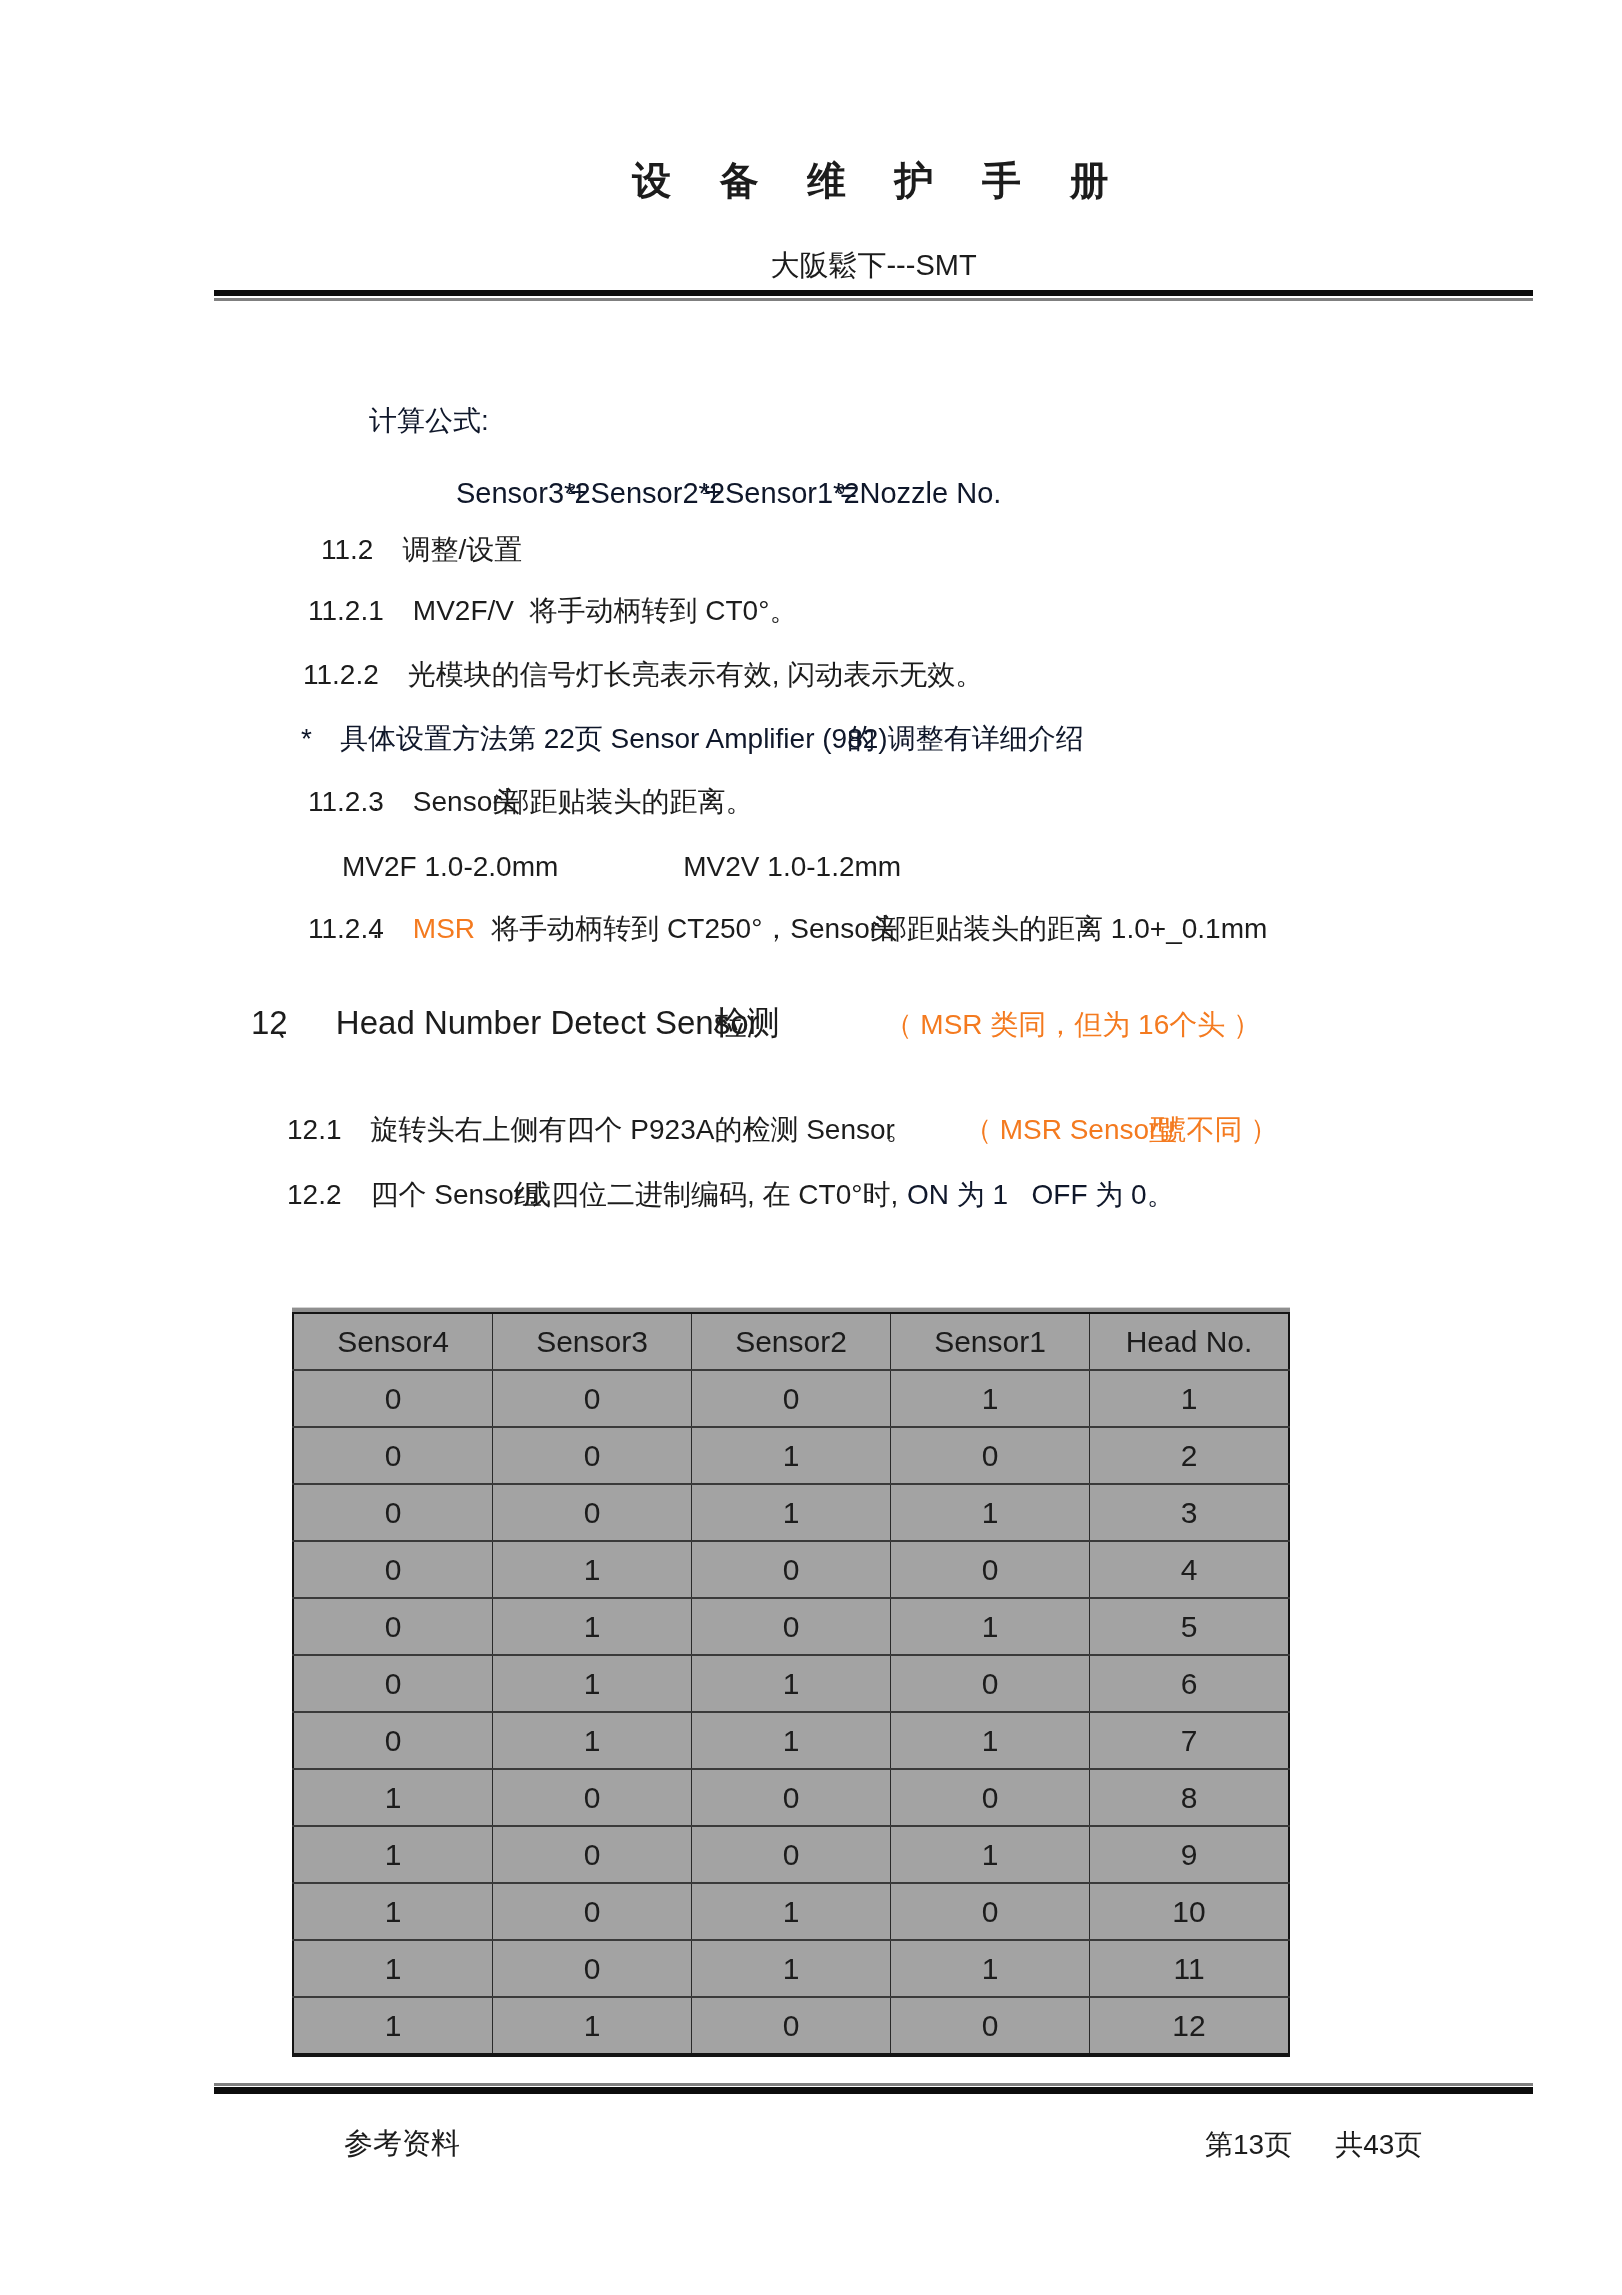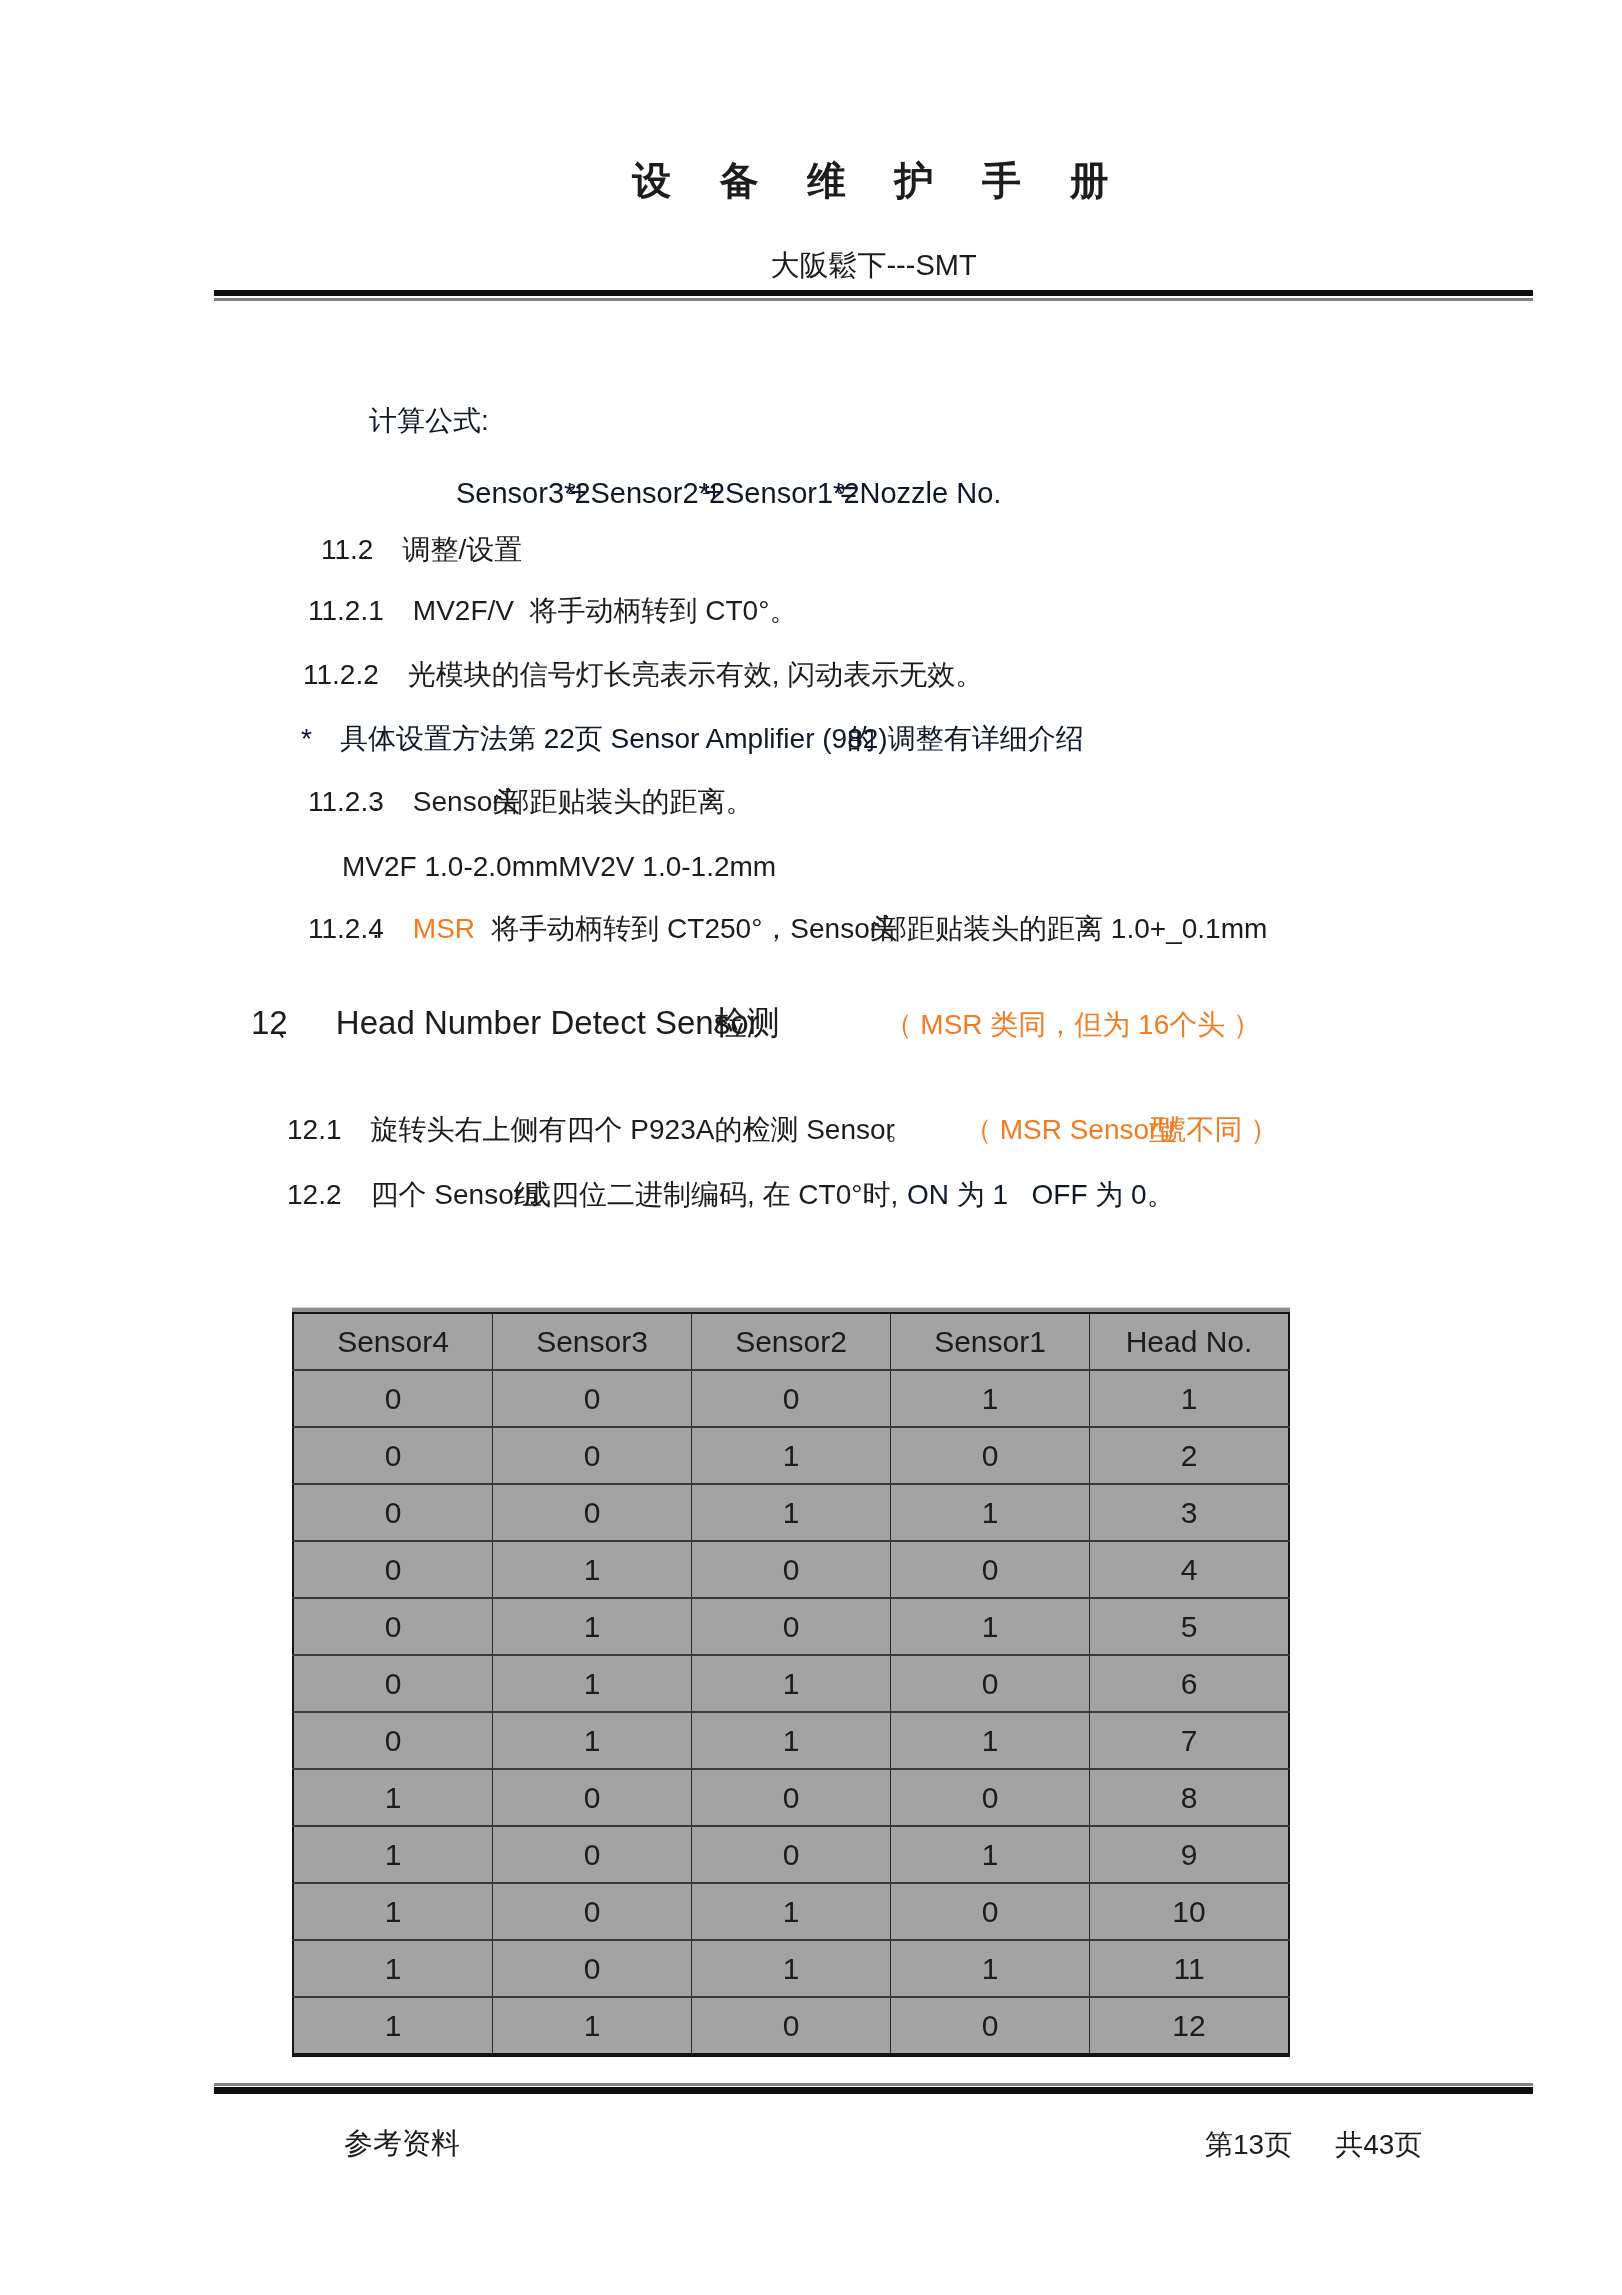--- a/index.html
+++ b/index.html
@@ -51,21 +51,21 @@
   .fovl { position:relative; display:inline-block; }
   .fovl .op { position:absolute; left:-0.12em; top:-0.04em; }
 
   .i112  { left:321px; top:533px;  }
   .i1121 { left:308px; top:594px;  }
   .i1122 { left:303px; top:658px; }
   .istar { left:301px; top:722px; }
   .istar .star { display:inline-block; margin-right:28px; }
   .i1123 { left:308px; top:785px; }
   .imv   { left:342px; top:850px; }
-  .imv .mv-right { }
+  .imv .mv-right { margin-left:125px; }
   .i1124 { left:308px; top:912px; }
   .i1124 .msr { margin-right:16.3px; }
 
   .sec12 { left:251px; top:1003px; font-size:33px; }
   .sec12 .num { margin-right:29px; }
   .sec12 .note { font-size:28px; margin-left:125px; }
   .i121 { left:287px; top:1113px; }
   .i121 .note { margin-left:69px; }
   .i122 { left:287px; top:1178px; }
   .i122 .onoff { margin-left:8.8px; }

